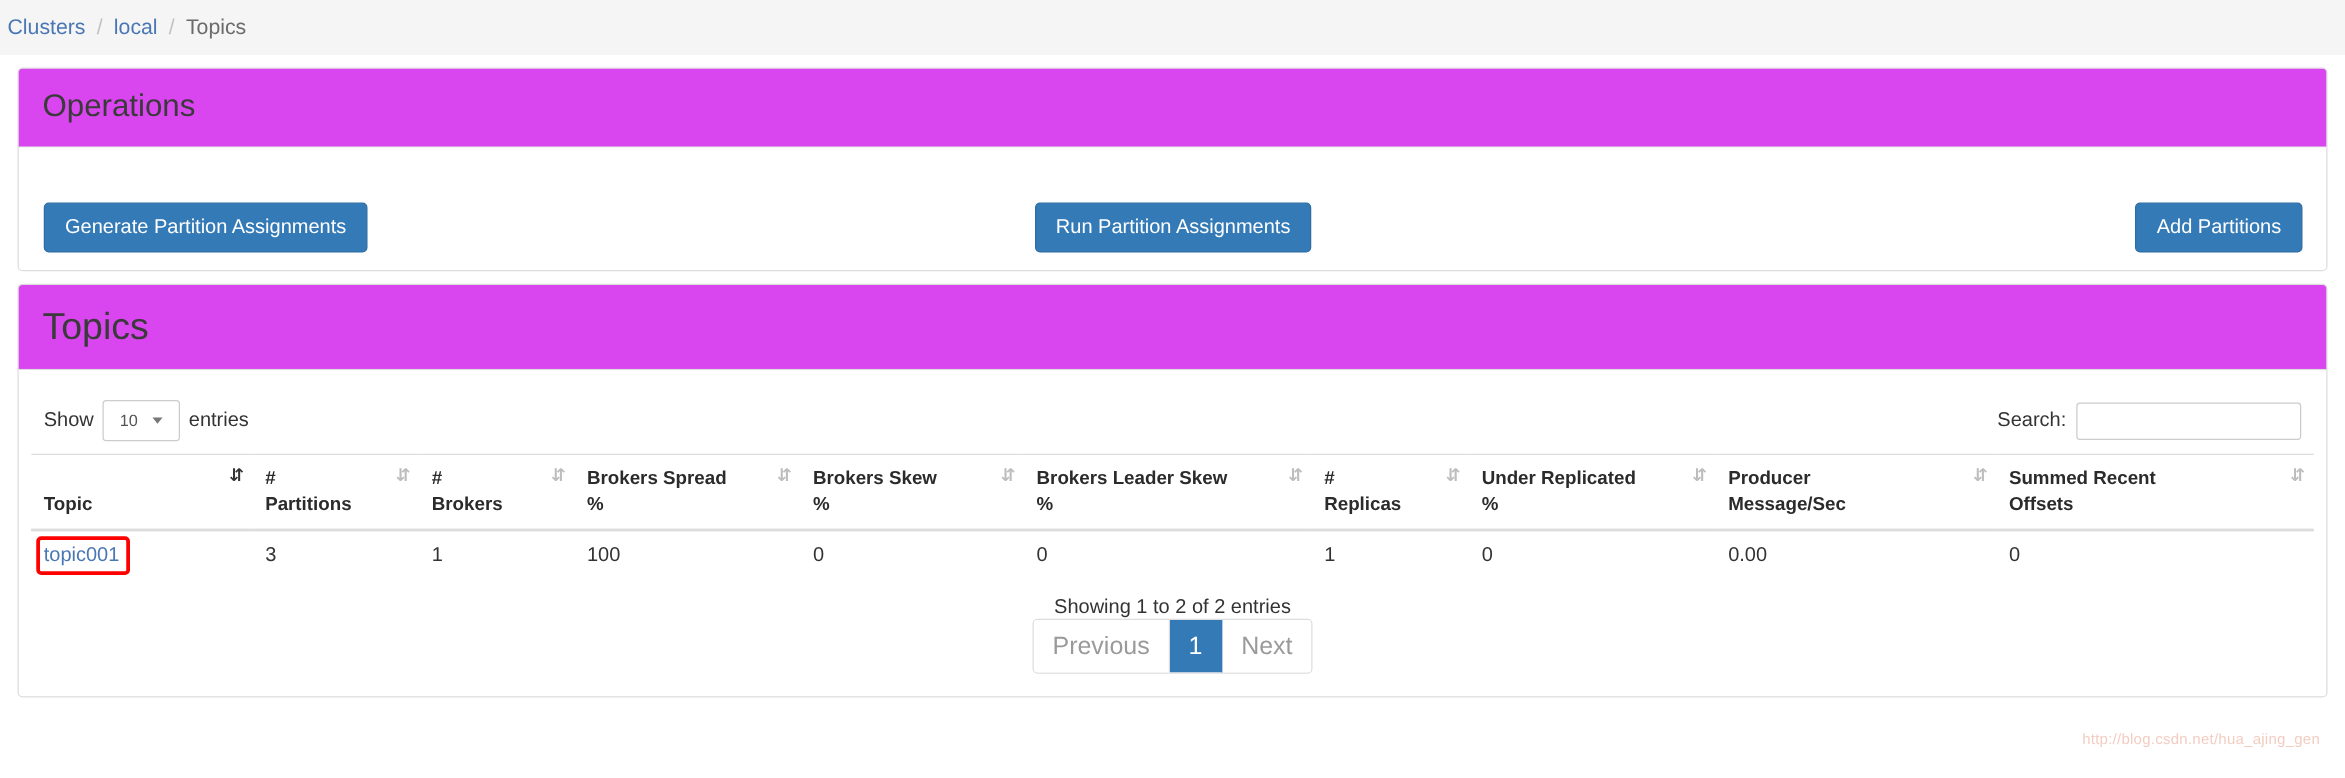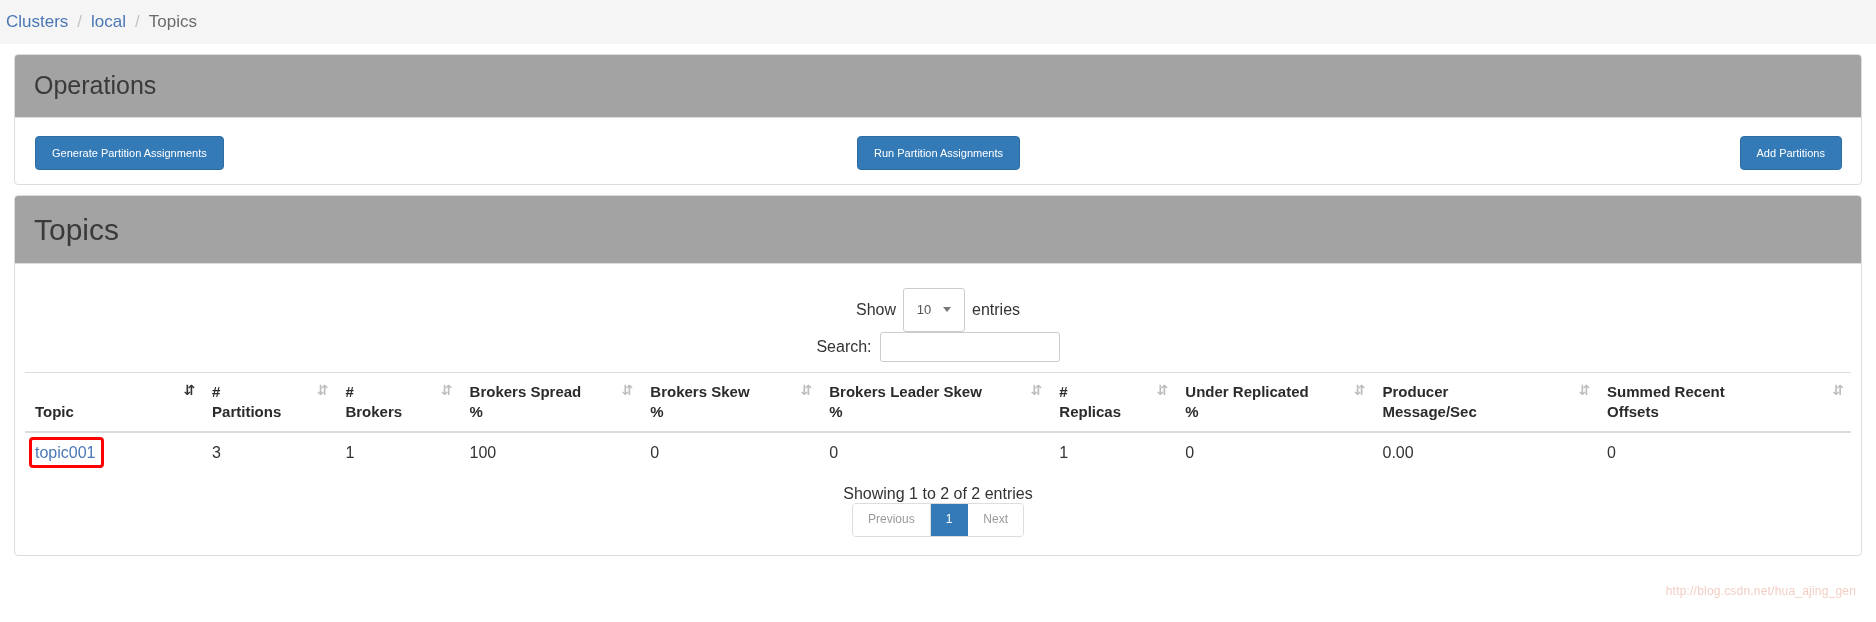--- a/index.html
+++ b/index.html
@@ -41,21 +41,21 @@
 
   
   .panel {
     margin: 10px 14px 0 14px;
     border: 1px solid #dddddd;
     border-radius: 4px;
     background: #ffffff;
     box-sizing: border-box;
   }
   .panel-heading {
-    background: #a3a3a3;
+    background: #d946ef;
     border-bottom: 1px solid #dddddd;
     padding: 17px 19px;
     border-radius: 3px 3px 0 0;
   }
   .panel-title {
     margin: 0;
     font-size: 25px;
     font-weight: normal;
     color: #3a3a3a;
     line-height: 1.1;
@@ -78,49 +78,48 @@
     display: flex;
   }
   .ops-cell.c1 { justify-content: flex-start; padding-left: 10px; }
   .ops-cell.c2 { justify-content: center; }
   .ops-cell.c3 { justify-content: flex-end; padding-right: 9px; }
 
   .btn-primary {
     background: #337ab7;
     border: 1px solid #2e6da4;
     color: #ffffff;
-    font-size: 11px;
+    font-size: 16px;
     font-family: "Liberation Sans", sans-serif;
     padding: 9px 16px;
     border-radius: 4px;
     cursor: pointer;
     line-height: 1.3;
     white-space: nowrap;
+    margin-top: 26px;
   }
 
   
   .dt-controls {
     display: flex;
-    align-items: center;
     justify-content: space-between;
     padding: 6px 10px 10px 10px;
-    flex-direction: column;
   }
   .dt-length {
     font-size: 16px;
     color: #333;
     display: flex;
     align-items: center;
     gap: 7px;
   }
   .dt-select {
     border: 1px solid #cccccc;
     border-radius: 3px;
     background: #ffffff;
-    height: 44px;
+    height: 33px;
     min-width: 62px;
     display: inline-flex;
     align-items: center;
     justify-content: center;
     gap: 12px;
     padding: 0 4px;
     font-size: 13px;
     color: #555;
     cursor: pointer;
     box-sizing: border-box;
@@ -226,21 +225,21 @@
     color: #333;
   }
   .pagination {
     display: flex;
     border-radius: 4px;
     overflow: hidden;
     border: 1px solid #dddddd;
   }
   .pagination .pg {
     padding: 8px 15px;
-    font-size: 12px;
+    font-size: 20px;
     color: #9a9a9a;
     background: #ffffff;
     border-right: 1px solid #dddddd;
     cursor: pointer;
     line-height: 1.3;
   }
   .pagination .pg:last-child { border-right: none; }
   .pagination .pg.active {
     background: #337ab7;
     color: #ffffff;

